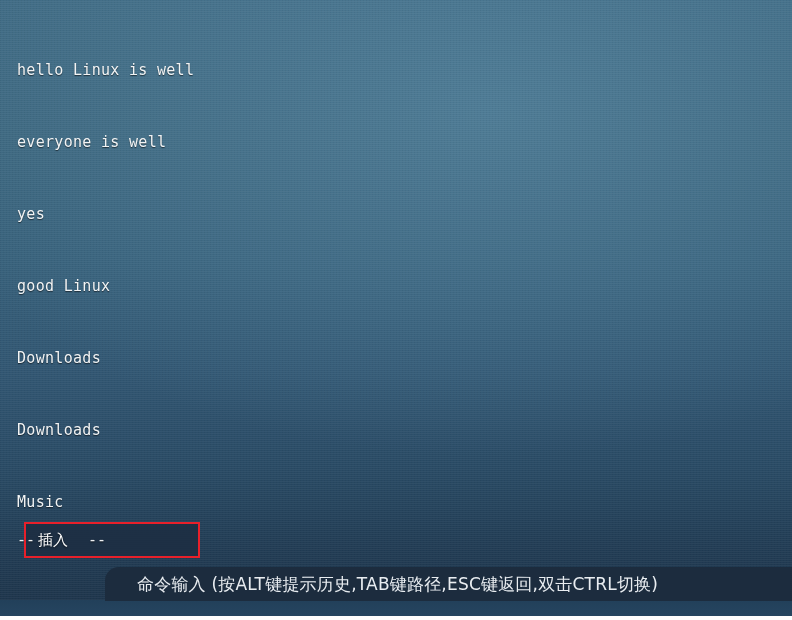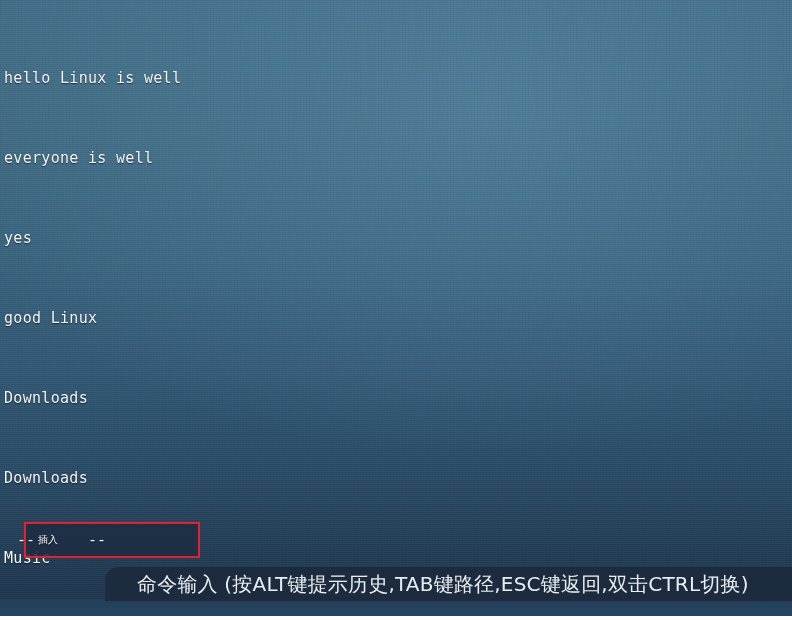--- a/index.html
+++ b/index.html
@@ -48,25 +48,24 @@
     top: 0;
     width: 792px;
     padding: 10px 0 0 0;
     font-family: "DejaVu Sans Mono", "Liberation Mono", monospace;
     font-size: 15px;
     line-height: 24px;
     white-space: pre;
   }
   .tline {
     height: 24px;
-    padding-left: 4px;
+    padding-left: 17px;
     color: #f2f4f5;
     text-shadow: 0 1px 1px rgba(0,0,0,0.55);
     letter-spacing: 0.3px;
-    margin-top: 8px;
   }
 
   
   #statusline {
     position: absolute;
     left: 0;
     top: 520px;
     width: 792px;
     height: 40px;
     font-family: "DejaVu Sans Mono", "Liberation Mono", monospace;
@@ -94,21 +93,21 @@
     z-index: 2;
   }
   #mode-text {
     position: absolute;
     left: 38px;
     top: 0;
     height: 40px;
     line-height: 40px;
     color: #ffffff;
     font-family: "DejaVu Sans", "Liberation Sans", sans-serif;
-    font-size: 10px;
+    font-size: 15px;
     text-shadow: 0 1px 2px rgba(0,0,0,0.7);
     z-index: 3;
     white-space: pre;
   }
   #status-dashes-trail {
     position: absolute;
     left: 88px;
     top: 0;
     height: 40px;
     line-height: 40px;
@@ -130,21 +129,21 @@
     border-top-left-radius: 14px;
     border-bottom-left-radius: 0;
     display: flex;
     align-items: center;
     z-index: 4;
   }
   #hint-text {
     padding-left: 32px;
     color: #e9edf1;
     font-family: "DejaVu Sans", "Liberation Sans", sans-serif;
-    font-size: 20px;
+    font-size: 17px;
     letter-spacing: 0.2px;
     white-space: nowrap;
   }
 
   #bottom-strip {
     position: absolute;
     left: 0;
     bottom: 4px;
     width: 792px;
     height: 16px;

